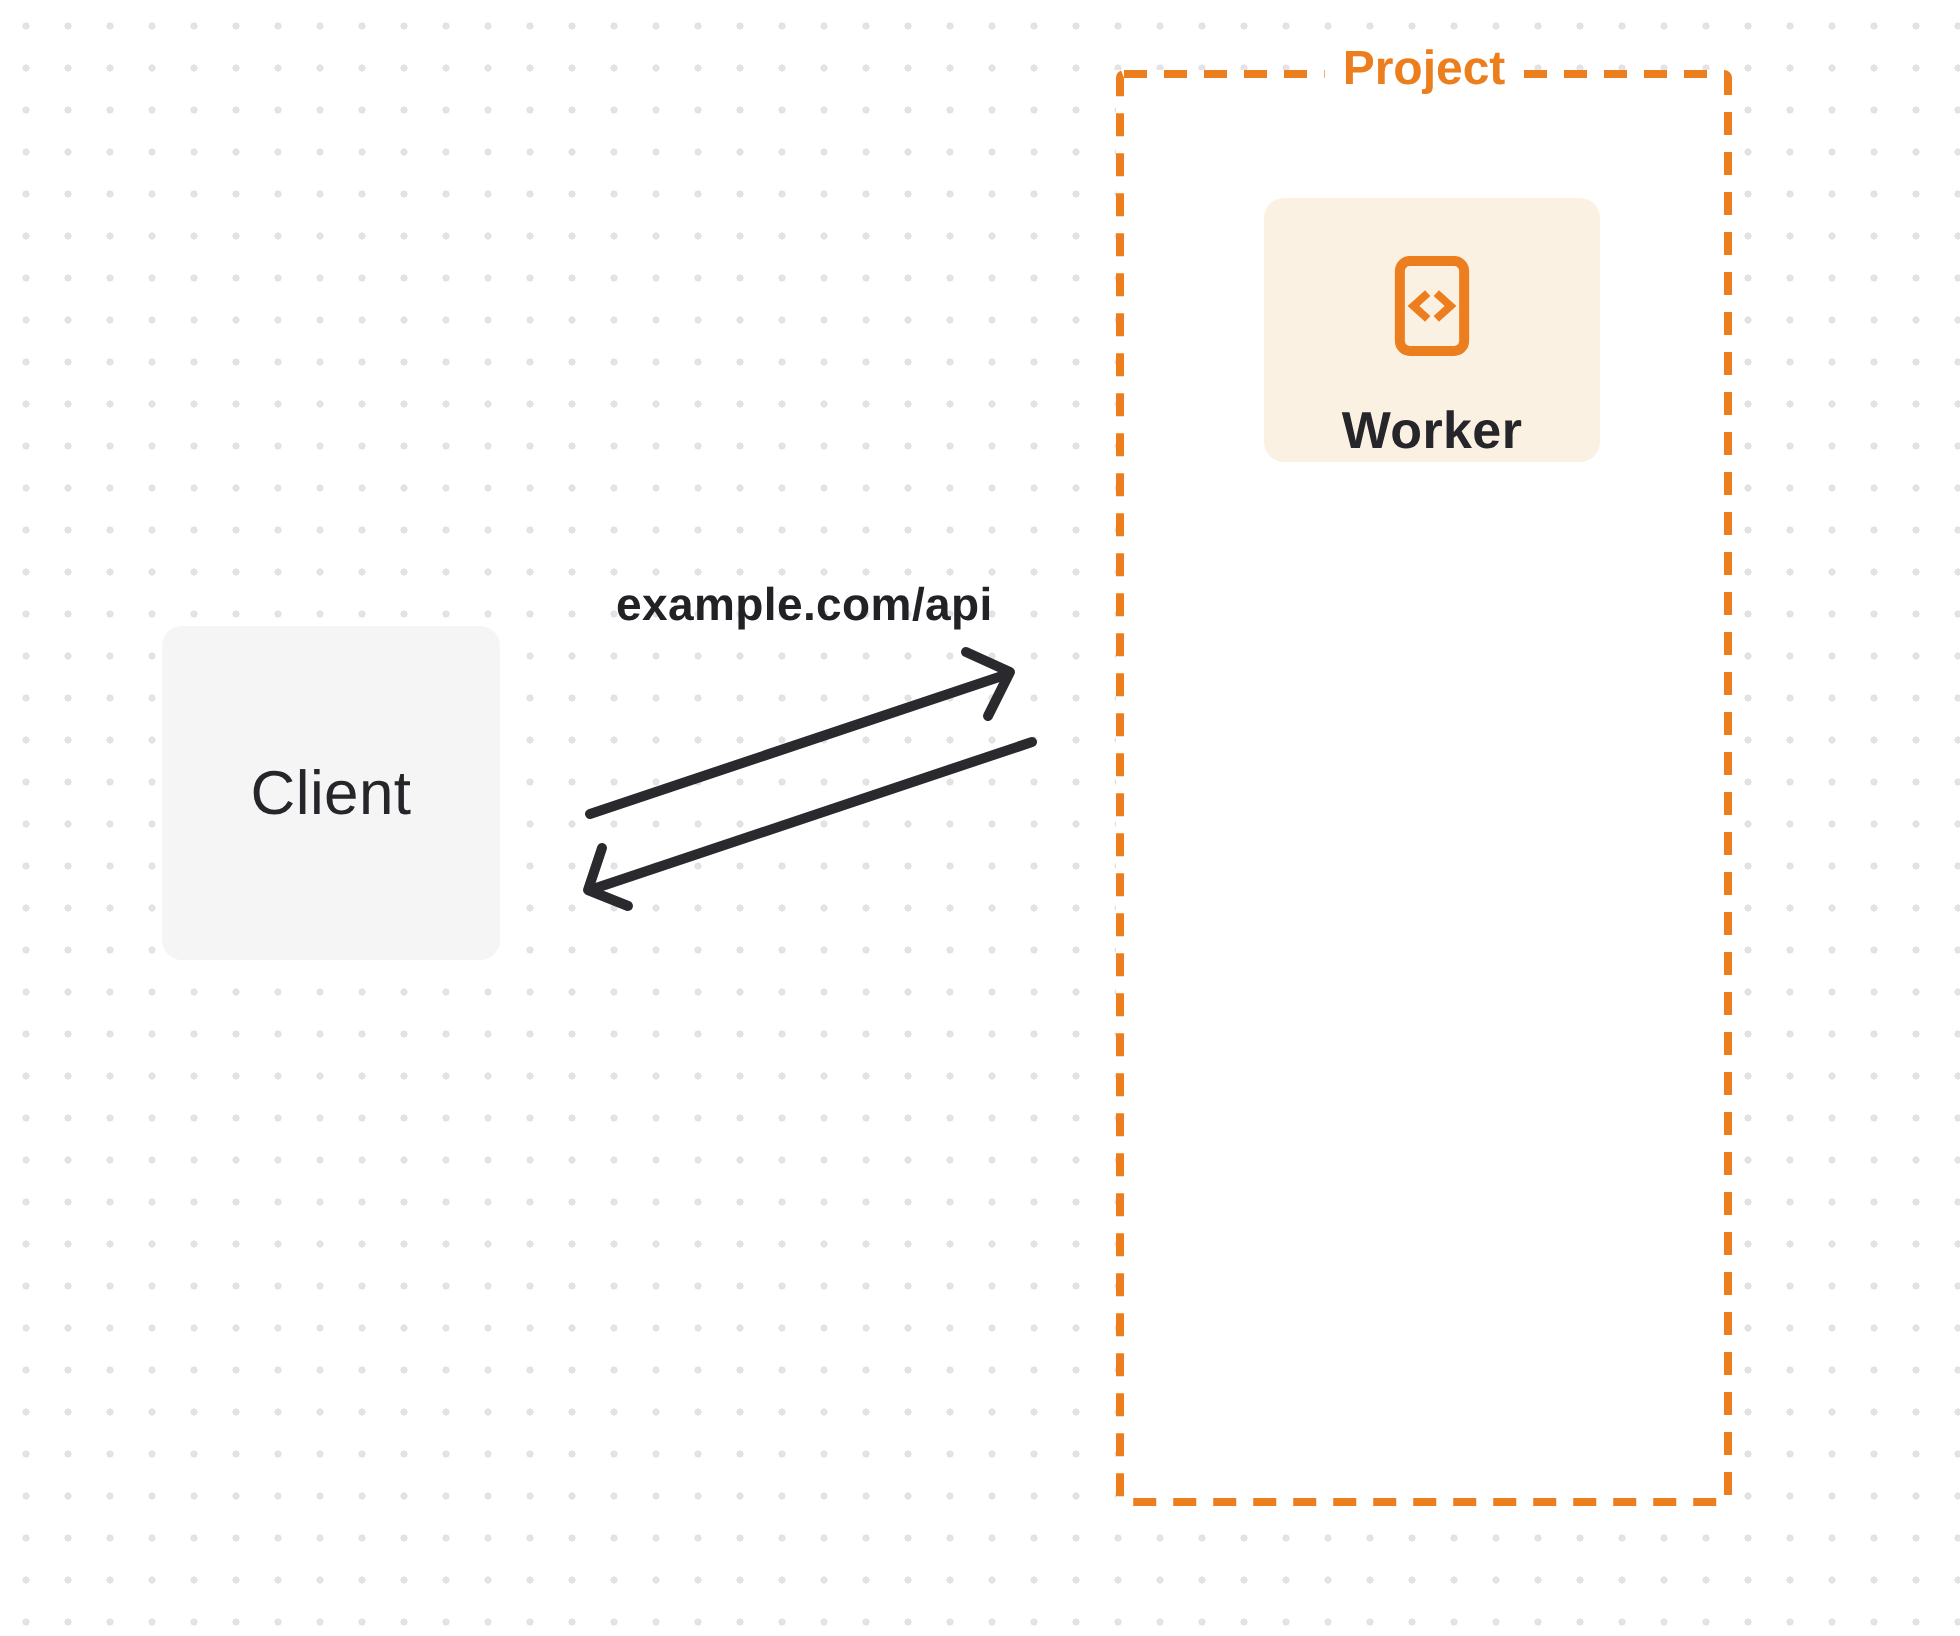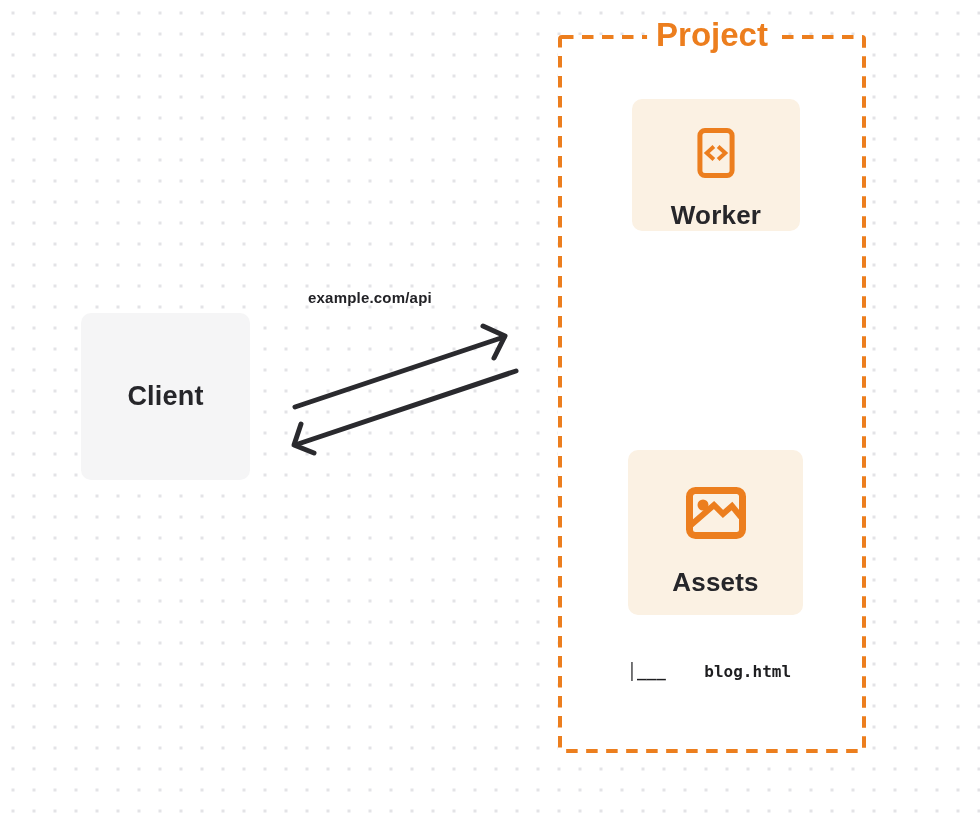--- a/index.html
+++ b/index.html
@@ -15,43 +15,43 @@
   }
   .abs{position:absolute;}
 
   
   .client-card{
     left:81px;top:313px;width:169px;height:167px;
     background:#f5f5f6;border-radius:10px;
     display:flex;align-items:center;justify-content:center;
   }
   .client-card .label{
-    font-size:27px;font-weight:bold;color:#26262a;letter-spacing:.2px;
+    font-size:31px;font-weight:normal;color:#26262a;letter-spacing:.2px;
   }
 
   
   .request-label{
     left:308px;top:289px;
-    font-size:15px;font-weight:bold;color:#222226;letter-spacing:.2px;
+    font-size:23px;font-weight:bold;color:#222226;letter-spacing:.2px;
     white-space:nowrap;
   }
 
   
   .arrows{left:0;top:0;width:980px;height:818px;pointer-events:none;}
 
   
   .project{
     left:558px;top:35px;width:308px;height:718px;
     background:#ffffff;
   }
   .project-border{position:absolute;left:0;top:0;}
   .project-title{
     position:absolute;left:50%;top:-13px;transform:translateX(-50%);
     background:#ffffff;padding:0 9px;
-    font-size:33px;font-weight:bold;color:#ec7e1e;line-height:26px;
+    font-size:24px;font-weight:bold;color:#ec7e1e;line-height:26px;
     white-space:nowrap;
   }
 
   .service-card{
     position:absolute;
     background:#fbf1e3;border-radius:10px;
     display:flex;flex-direction:column;align-items:center;
   }
   .worker-card{left:74px;top:64px;width:168px;height:132px;padding-top:29px;box-sizing:border-box;}
   .assets-card{left:70px;top:415px;width:175px;height:165px;padding-top:37px;box-sizing:border-box;}
@@ -101,28 +101,19 @@
 
     <div class="service-card worker-card">
       <svg width="52" height="70" viewBox="0 0 52 70">
         <rect x="3.5" y="3.5" width="45" height="63" rx="7" fill="none" stroke="#ec7e1e" stroke-width="7"></rect>
         <polyline points="23,26 13,35 23,44" fill="none" stroke="#ec7e1e" stroke-width="5.5" stroke-linejoin="miter"></polyline>
         <polyline points="29,26 39,35 29,44" fill="none" stroke="#ec7e1e" stroke-width="5.5" stroke-linejoin="miter"></polyline>
       </svg>
       <span class="label">Worker</span>
     </div>
 
-    <div class="service-card assets-card">
-      <svg width="60" height="52" viewBox="0 0 60 52">
-        <rect x="3.5" y="3.5" width="53" height="45" rx="6" fill="none" stroke="#ec7e1e" stroke-width="7"></rect>
-        <circle cx="17" cy="18" r="5.5" fill="#ec7e1e"></circle>
-        <polyline points="5,38 28,18 37,27 46,19 55,30" fill="none" stroke="#ec7e1e" stroke-width="6" stroke-linejoin="miter"></polyline>
-      </svg>
-      <span class="label">Assets</span>
-    </div>
 
     <div class="abs file-tree">
-      <div>  │___    blog.html</div>
       
     </div>
   </div>
 
 </div>
 
 </body></html>

